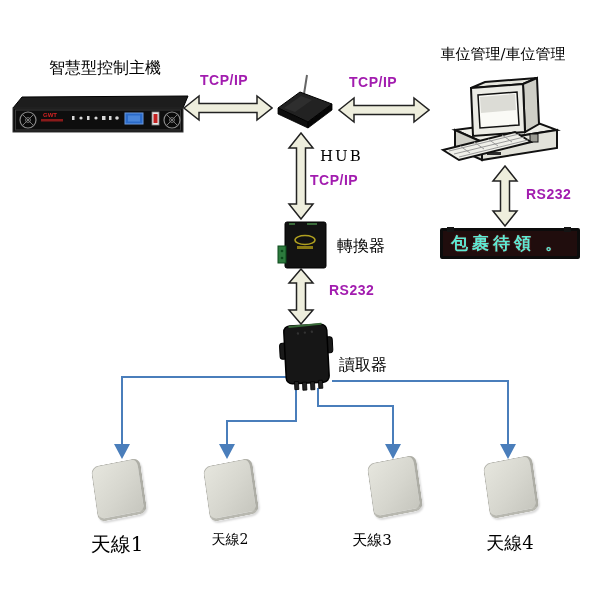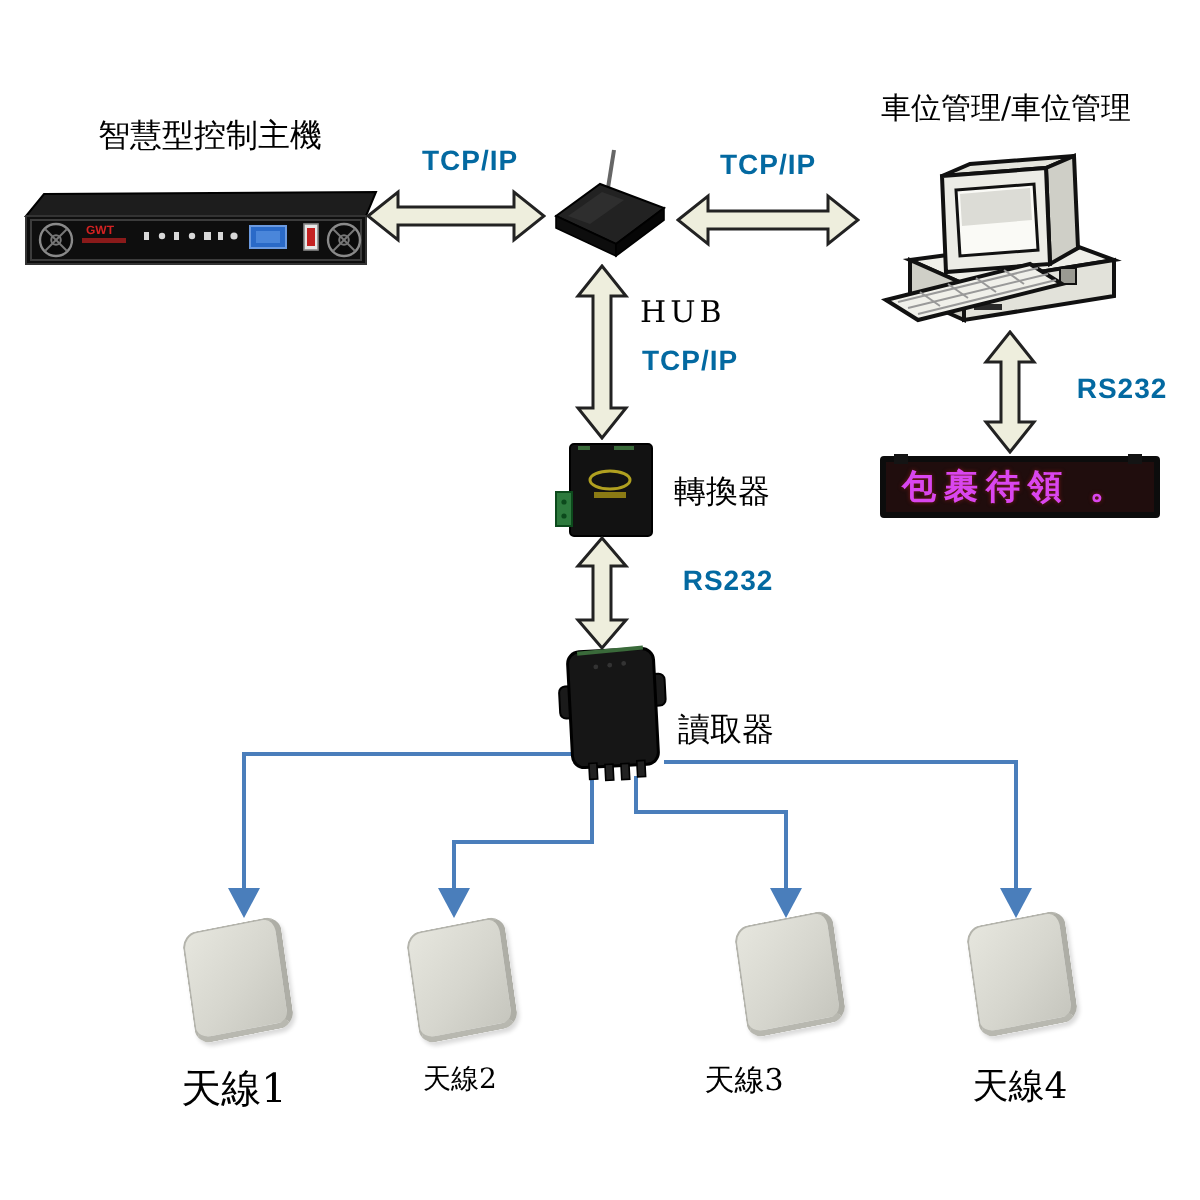--- a/index.html
+++ b/index.html
@@ -7,37 +7,37 @@
     position:relative;width:600px;height:600px;background:#ffffff;overflow:hidden;
     font-family:"DejaVu Serif","Liberation Serif",serif;
     border-radius:23px;
   }
   .abs{position:absolute;}
   .lbl{
     color:#000;font-size:16px;white-space:nowrap;text-align:center;
     font-family:"DejaVu Serif","Liberation Serif",serif;
   }
   .proto{
-    color:#0369a1;font-size:14px;font-family:"Liberation Sans","DejaVu Sans",sans-serif;
-    white-space:nowrap;text-align:center;font-weight:bold;letter-spacing:0.5px;
+    color:#a21caf;font-size:14px;font-family:"Liberation Sans","DejaVu Sans",sans-serif;
+    white-space:nowrap;font-weight:bold;letter-spacing:0.5px;
   }
   .hub-lbl{font-size:15px;letter-spacing:2px;}
   svg{display:block;}
   .blockarrow{fill:#eeeedd;stroke:#222;stroke-width:1.5;stroke-linejoin:miter;}
   
   .led{
     background:#181212;border:3px solid #0c0c0c;border-radius:2px;
     display:flex;align-items:center;box-sizing:border-box;
   }
   .led-inner{
     width:100%;height:100%;background:#200d0d;display:flex;align-items:center;
     padding-left:8px;box-sizing:border-box;
   }
   .led-text{
-    color:#d946ef;font-size:17px;letter-spacing:4px;white-space:nowrap;
+    color:#5eead4;font-size:17px;letter-spacing:4px;white-space:nowrap;
     text-shadow:0 0 2px #7a1a1a;font-weight:bold;
   }
   .led-tab{position:absolute;width:7px;height:5px;background:#141414;top:-4px;}
   
   .panel{
     width:46px;height:52px;border-radius:8px;
     background:linear-gradient(135deg,#e6e6de 0%,#d6d6ce 55%,#c6c6be 100%);
     border:1px solid #b4b4ac;
     border-right:3px solid #aeaea6;border-bottom:3px solid #b8b8b0;
     transform:rotate(-8deg) skewY(-3deg);

